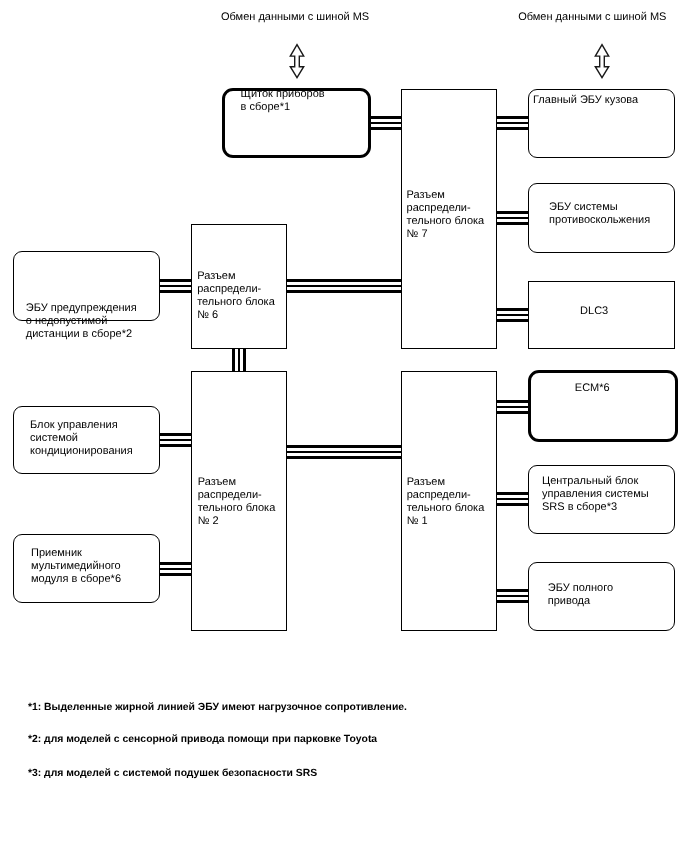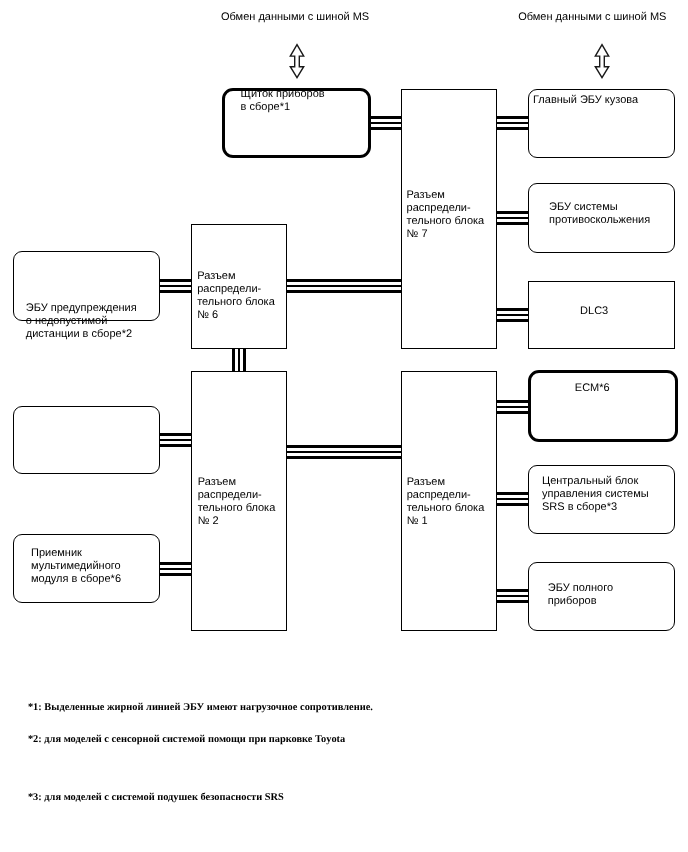--- a/index.html
+++ b/index.html
@@ -20,21 +20,21 @@
      background:
        linear-gradient(#000,#000) 0 0/100% 3px no-repeat,
        linear-gradient(#000,#000) 0 6px/100% 2px no-repeat,
        linear-gradient(#000,#000) 0 11px/100% 3px no-repeat;}
   .bus.v{width:14px;
      background:
        linear-gradient(#000,#000) 0 0/3px 100% no-repeat,
        linear-gradient(#000,#000) 6px 0/2px 100% no-repeat,
        linear-gradient(#000,#000) 11px 0/3px 100% no-repeat;}
   svg{display:block;}
-  .note{position:absolute;font-size:10.4px;font-weight:bold;white-space:nowrap;color:#000;line-height:13px;font-family:Liberation Serif, serif;}
+  .note{position:absolute;font-size:10.4px;font-weight:bold;white-space:nowrap;color:#000;line-height:13px;}
 </style>
 </head>
 <body>
 
 <div class="canvas">
 
   <div class="hdr" style="left:221px;top:10.7px;">Обмен данными с шиной MS</div>
   <div class="hdr" style="left:518.2px;top:10.7px;">Обмен данными с шиной MS</div>
 
   <svg style="position:absolute;left:288px;top:43px;" width="18" height="36" viewBox="0 0 18 36">
@@ -85,20 +85,23 @@
 распредели-
 тельного блока
 № 1</div>
 
   <div class="box thin" style="left:13px;top:251.3px;width:147px;height:69.4px;"></div>
   <div class="tx" style="left:25.8px;top:277px;margin-top:25px;">ЭБУ предупреждения
 о недопустимой
 дистанции в сборе*2</div>
 
   <div class="box thin" style="left:13px;top:406.2px;width:147px;height:68.3px;"></div>
+  <div class="tx" style="left:30px;top:419.0px;">Блок управления
+системой
+кондиционирования</div>
 
   <div class="box thin" style="left:13px;top:534.4px;width:147px;height:68.4px;"></div>
   <div class="tx" style="left:31px;top:547.0px;">Приемник
 мультимедийного
 модуля в сборе*6</div>
 
   <div class="box thin" style="left:528px;top:88.5px;width:147px;height:69px;"></div>
   <div class="tx" style="left:533px;top:94.3px;">Главный ЭБУ кузова</div>
 
   <div class="box thin" style="left:528px;top:183.2px;width:147px;height:69.8px;"></div>
@@ -111,18 +114,18 @@
   <div class="box thick" style="left:527.5px;top:369.6px;width:150px;height:72px;"></div>
   <div class="tx" style="left:574.8px;top:382.2px;">ECM*6</div>
 
   <div class="box thin" style="left:528px;top:464.8px;width:147px;height:69px;"></div>
   <div class="tx" style="left:542px;top:475.1px;">Центральный блок
 управления системы
 SRS в сборе*3</div>
 
   <div class="box thin" style="left:528px;top:561.9px;width:147px;height:68.8px;"></div>
   <div class="tx" style="left:547.8px;top:582.4px;">ЭБУ полного
-приборов</div>
+привода</div>
 
   <div class="note" style="left:27.9px;top:701.2px;">*1: Выделенные жирной линией ЭБУ имеют нагрузочное сопротивление.</div>
-  <div class="note" style="left:27.9px;top:732.8px;">*2: для моделей с сенсорной системой помощи при парковке Toyota</div>
-  <div class="note" style="left:27.9px;top:767.3px;margin-top:24px;">*3: для моделей с системой подушек безопасности SRS</div>
+  <div class="note" style="left:27.9px;top:732.8px;">*2: для моделей с сенсорной привода помощи при парковке Toyota</div>
+  <div class="note" style="left:27.9px;top:767.3px;">*3: для моделей с системой подушек безопасности SRS</div>
 </div>
 
 </body></html>

